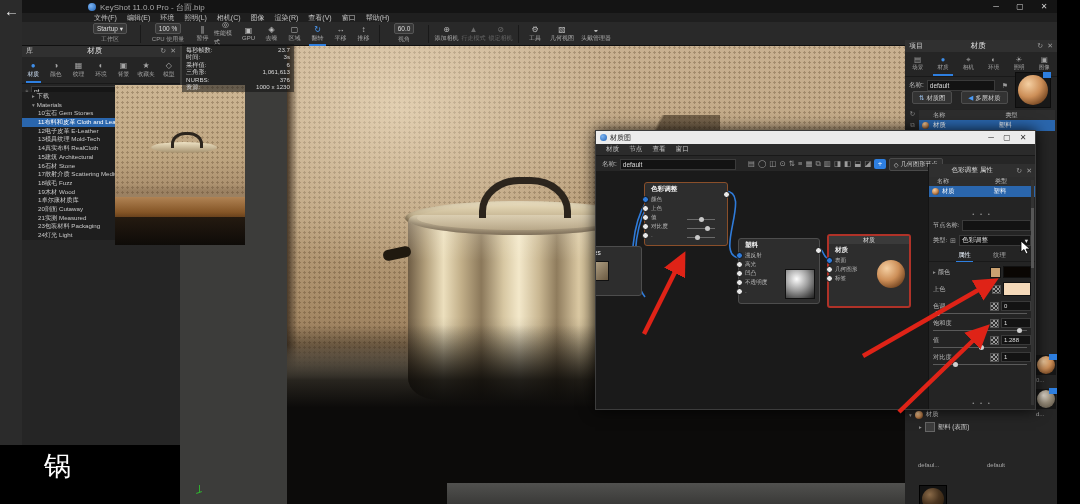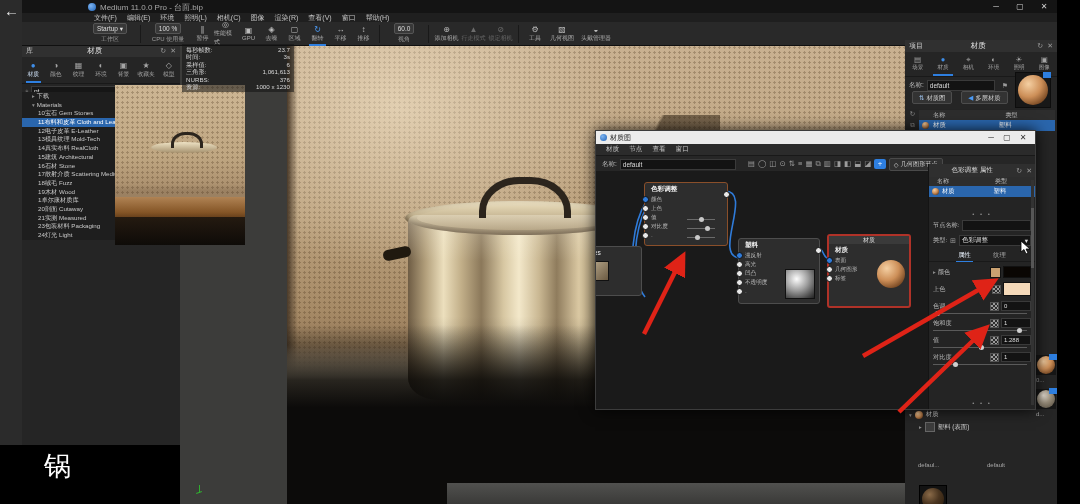--- a/index.html
+++ b/index.html
@@ -170,21 +170,21 @@
 </head>
 <body>
 
 <div id="stage">
 
   <div class="ab left-strip"></div>
   <div class="ab back-arrow">←</div>
 
   <div class="ab titlebar"></div>
   <div class="ab app-icon"></div>
-  <div class="ab app-title">Medium 11.0.0 Pro  -  台面.bip</div>
+  <div class="ab app-title">KeyShot 11.0.0 Pro  -  台面.bip</div>
   <div class="ab winctl" style="left:988px;">─</div>
   <div class="ab winctl" style="left:1012px;">▢</div>
   <div class="ab winctl" style="left:1036px;">✕</div>
 
   <div class="ab menubar">
     <div class="fx">
       <span class="menu-item">文件(F)</span>
       <span class="menu-item">编辑(E)</span>
       <span class="menu-item">环境</span>
       <span class="menu-item">照明(L)</span>

